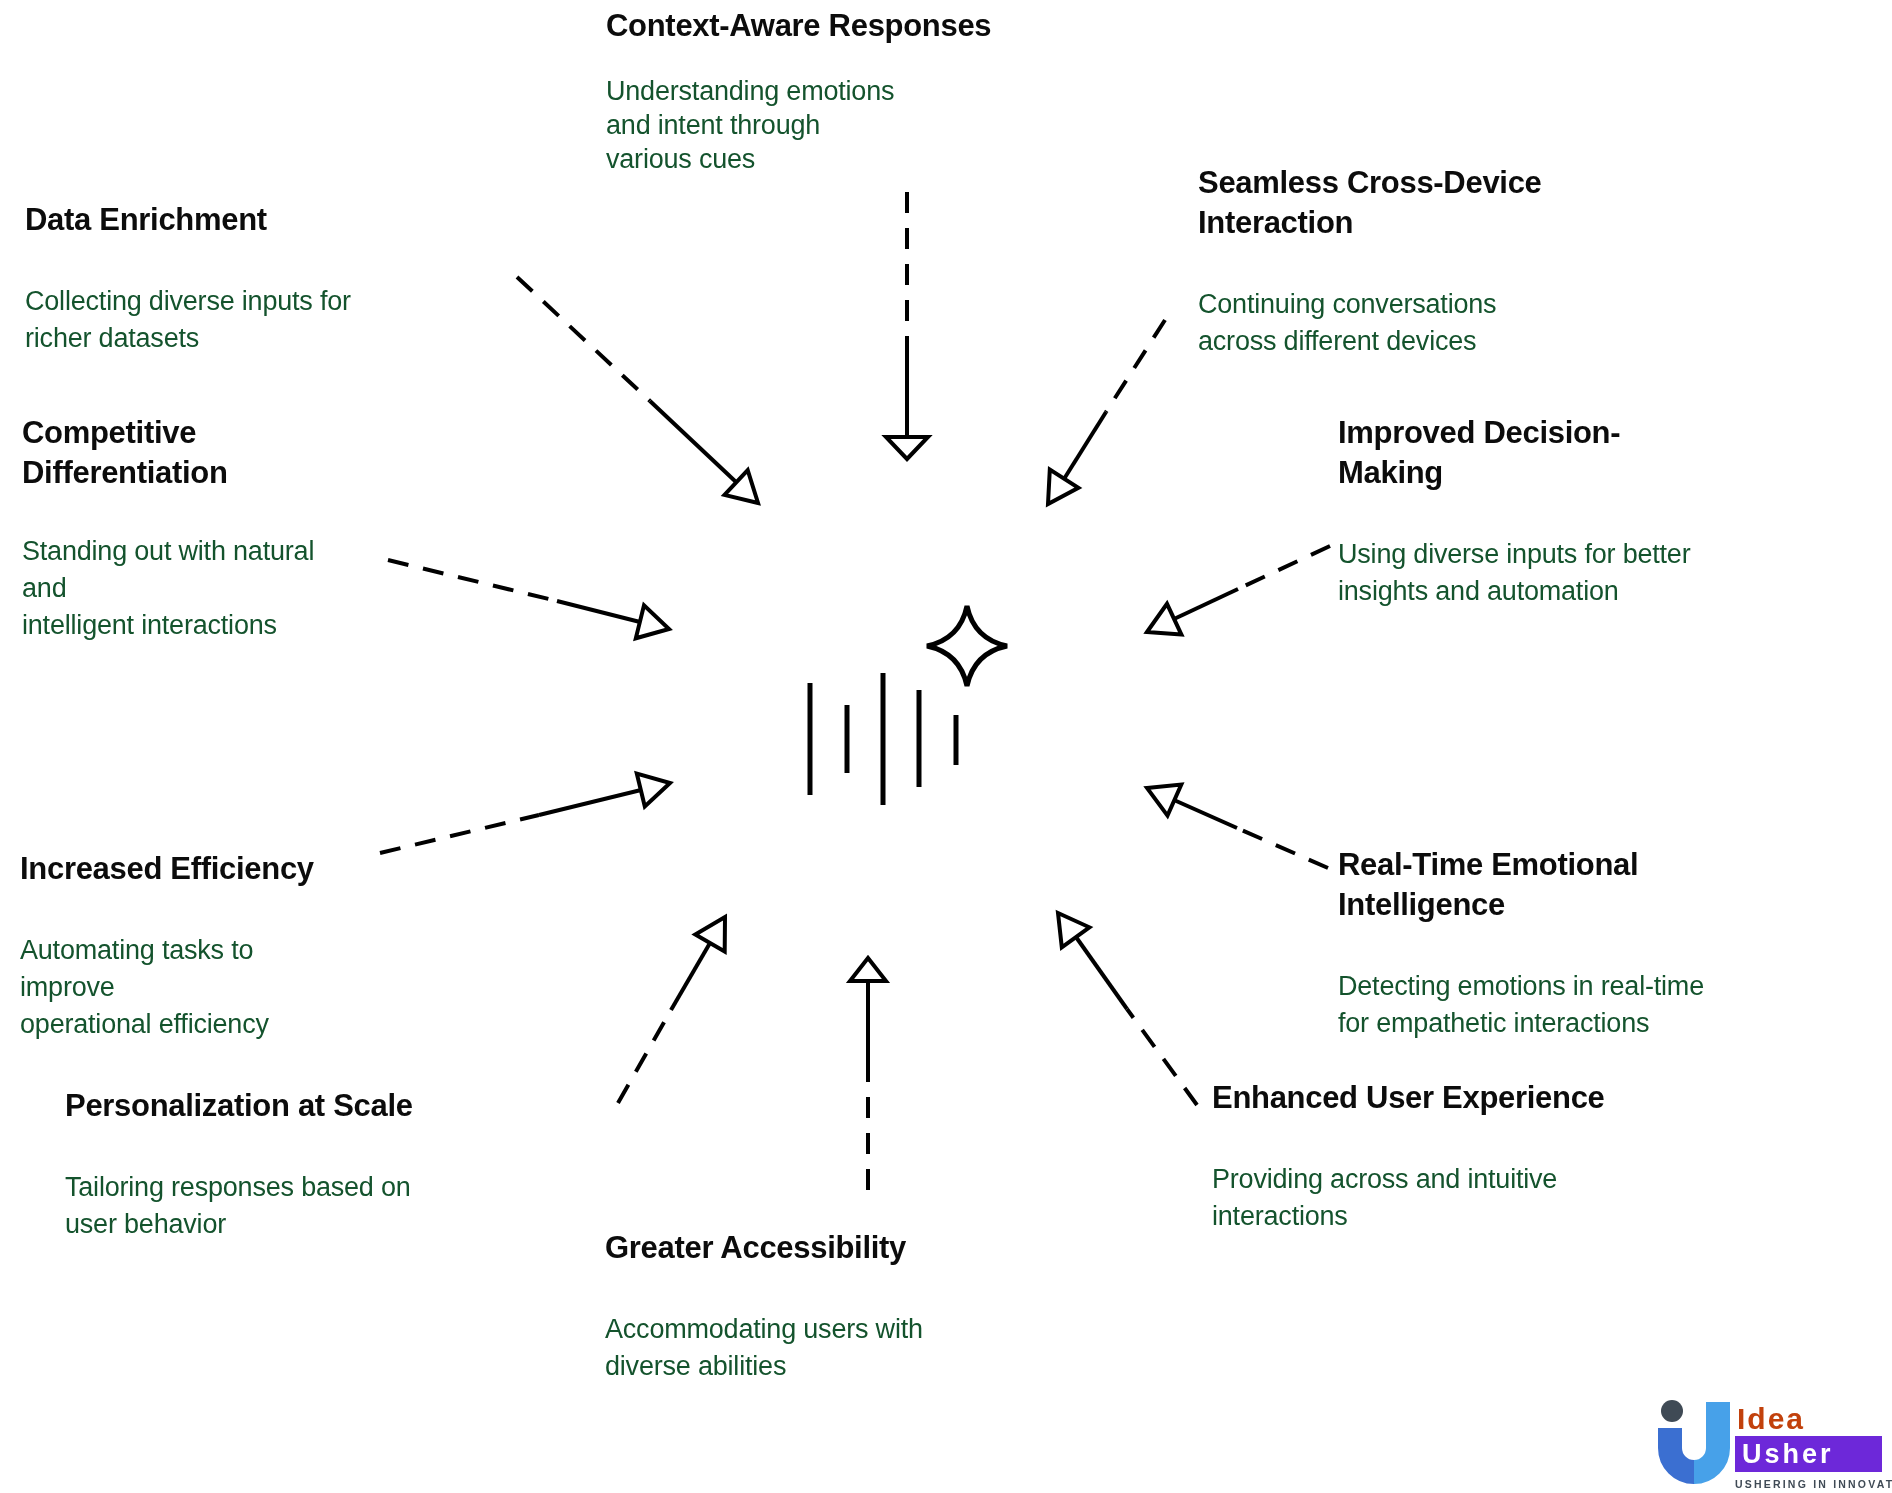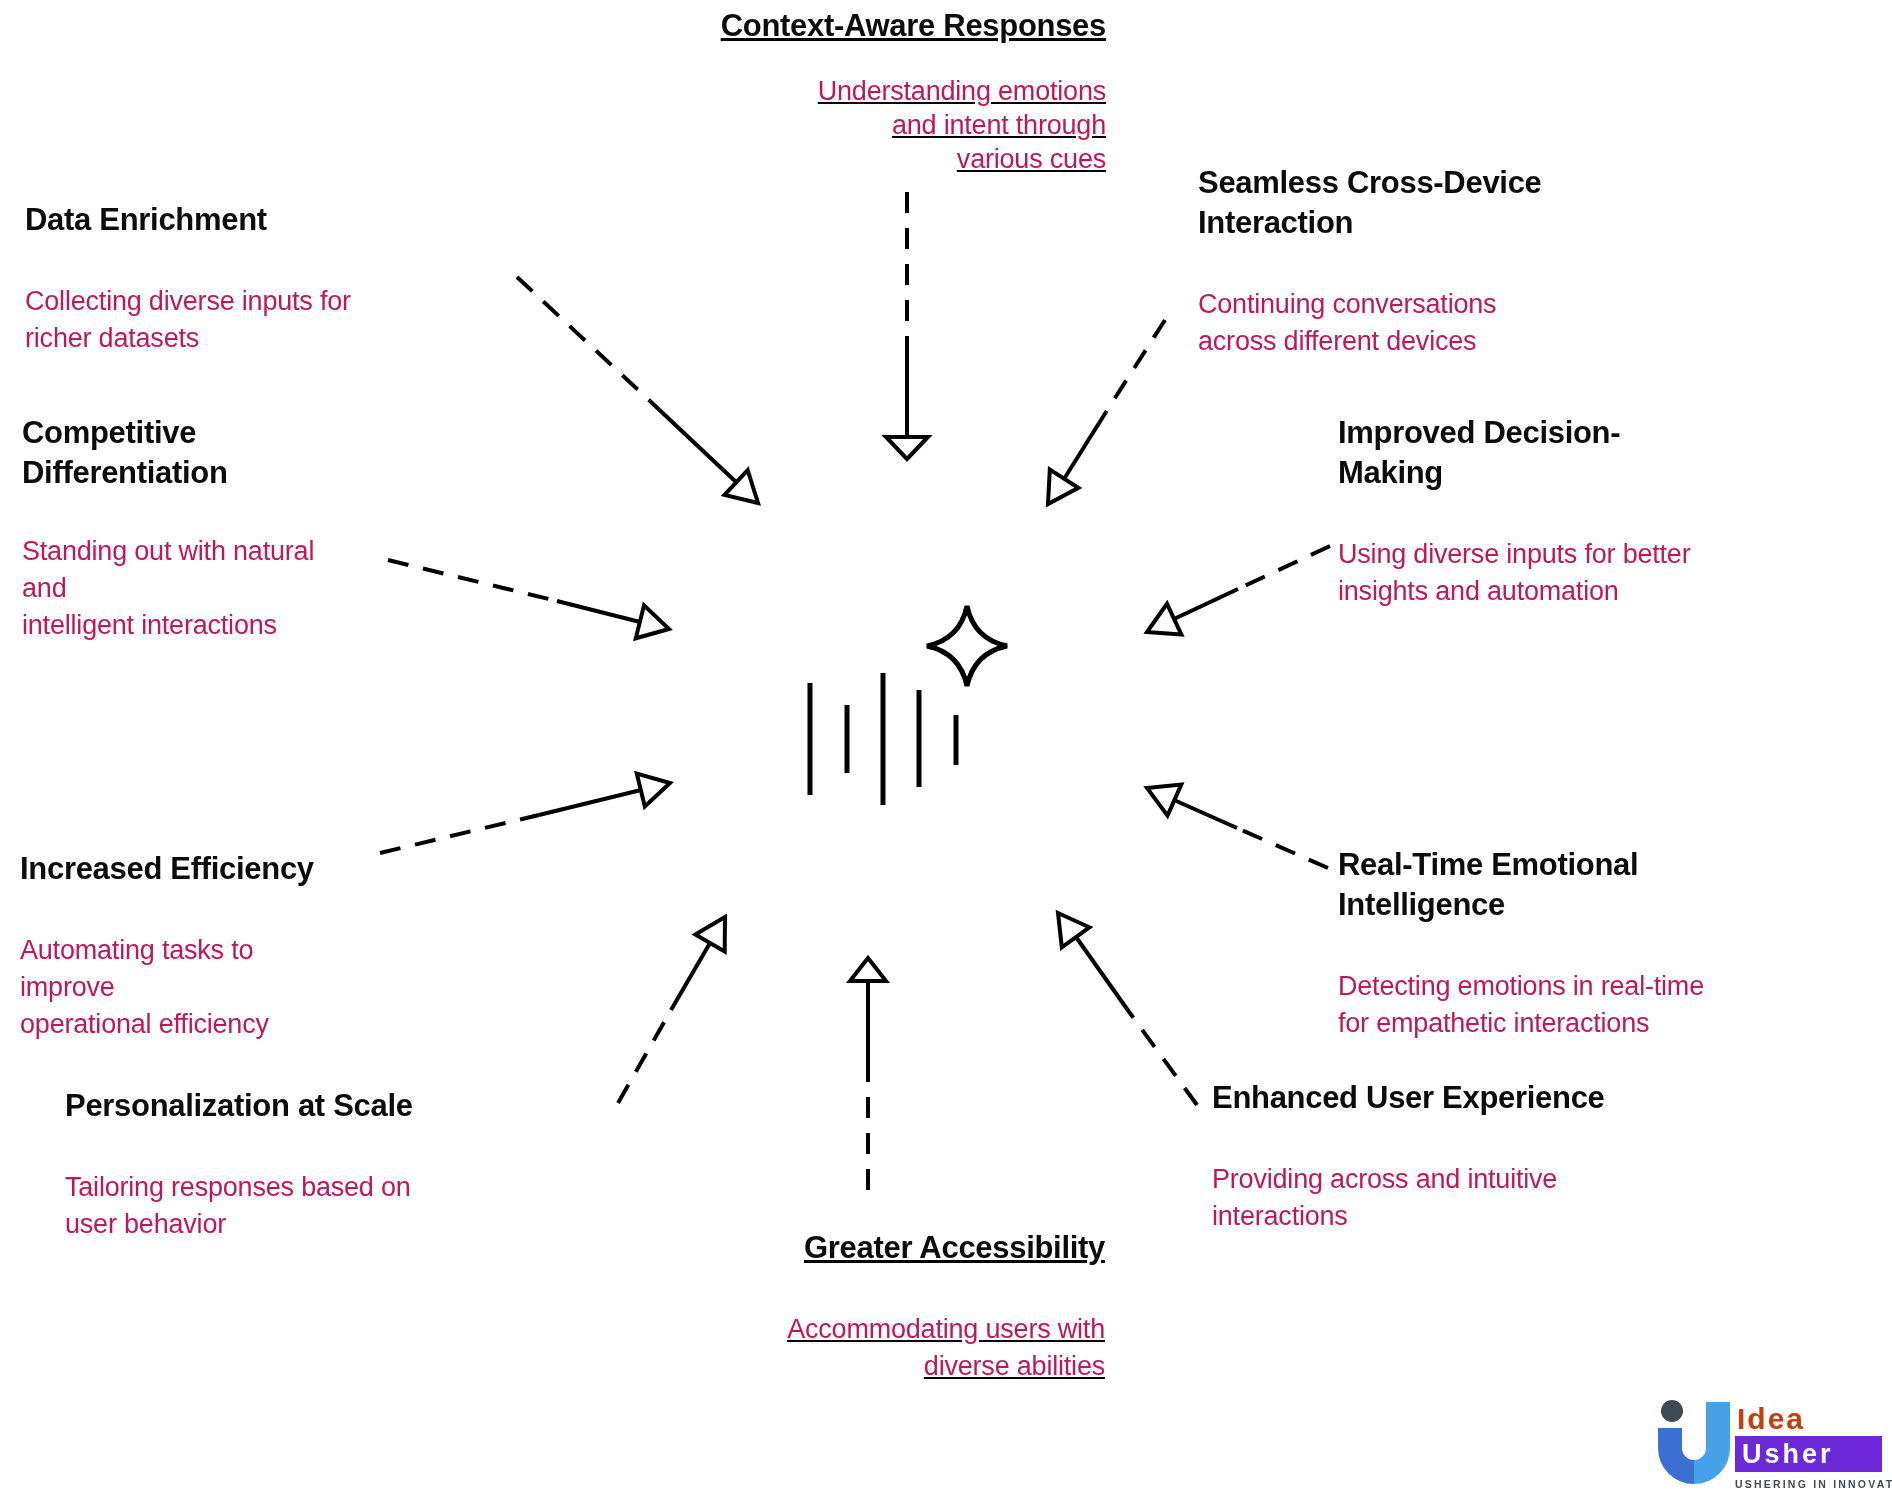--- a/index.html
+++ b/index.html
@@ -7,25 +7,25 @@
     position:relative;width:1892px;height:1493px;background:#ffffff;
     font-family:"Liberation Sans",sans-serif;overflow:hidden;
   }
   .layer{position:absolute;left:0;top:0;width:1892px;height:1493px;}
   .node{position:absolute;}
   .node h2{
     margin:0;font-size:31px;font-weight:700;color:#0c0c0c;
     line-height:40px;letter-spacing:-0.3px;white-space:pre-line;
   }
   .node p{
-    margin:43px 0 0 0;font-size:27px;font-weight:400;color:#be185d;
+    margin:43px 0 0 0;font-size:27px;font-weight:400;color:#14532d;
     line-height:37px;letter-spacing:-0.2px;white-space:pre-line;
   }
   .align-r{}
-  .align-c{text-align:right;text-decoration:underline;}
+  .align-c{text-align:left;}
   .align-l{text-align:left;}
   .n-ctx{left:606px;top:6px;width:500px;}
   .n-ctx p{margin-top:28px;line-height:34px;}
   .n-data{left:25px;top:200px;width:440px;}
   .n-comp{left:22px;top:413px;width:326px;}
   .n-comp p{margin-top:40px;}
   .n-incr{left:20px;top:849px;width:326px;}
   .n-pers{left:65px;top:1086px;width:440px;}
   .n-acc{left:605px;top:1228px;width:500px;}
   .n-seam{left:1198px;top:163px;width:470px;}

